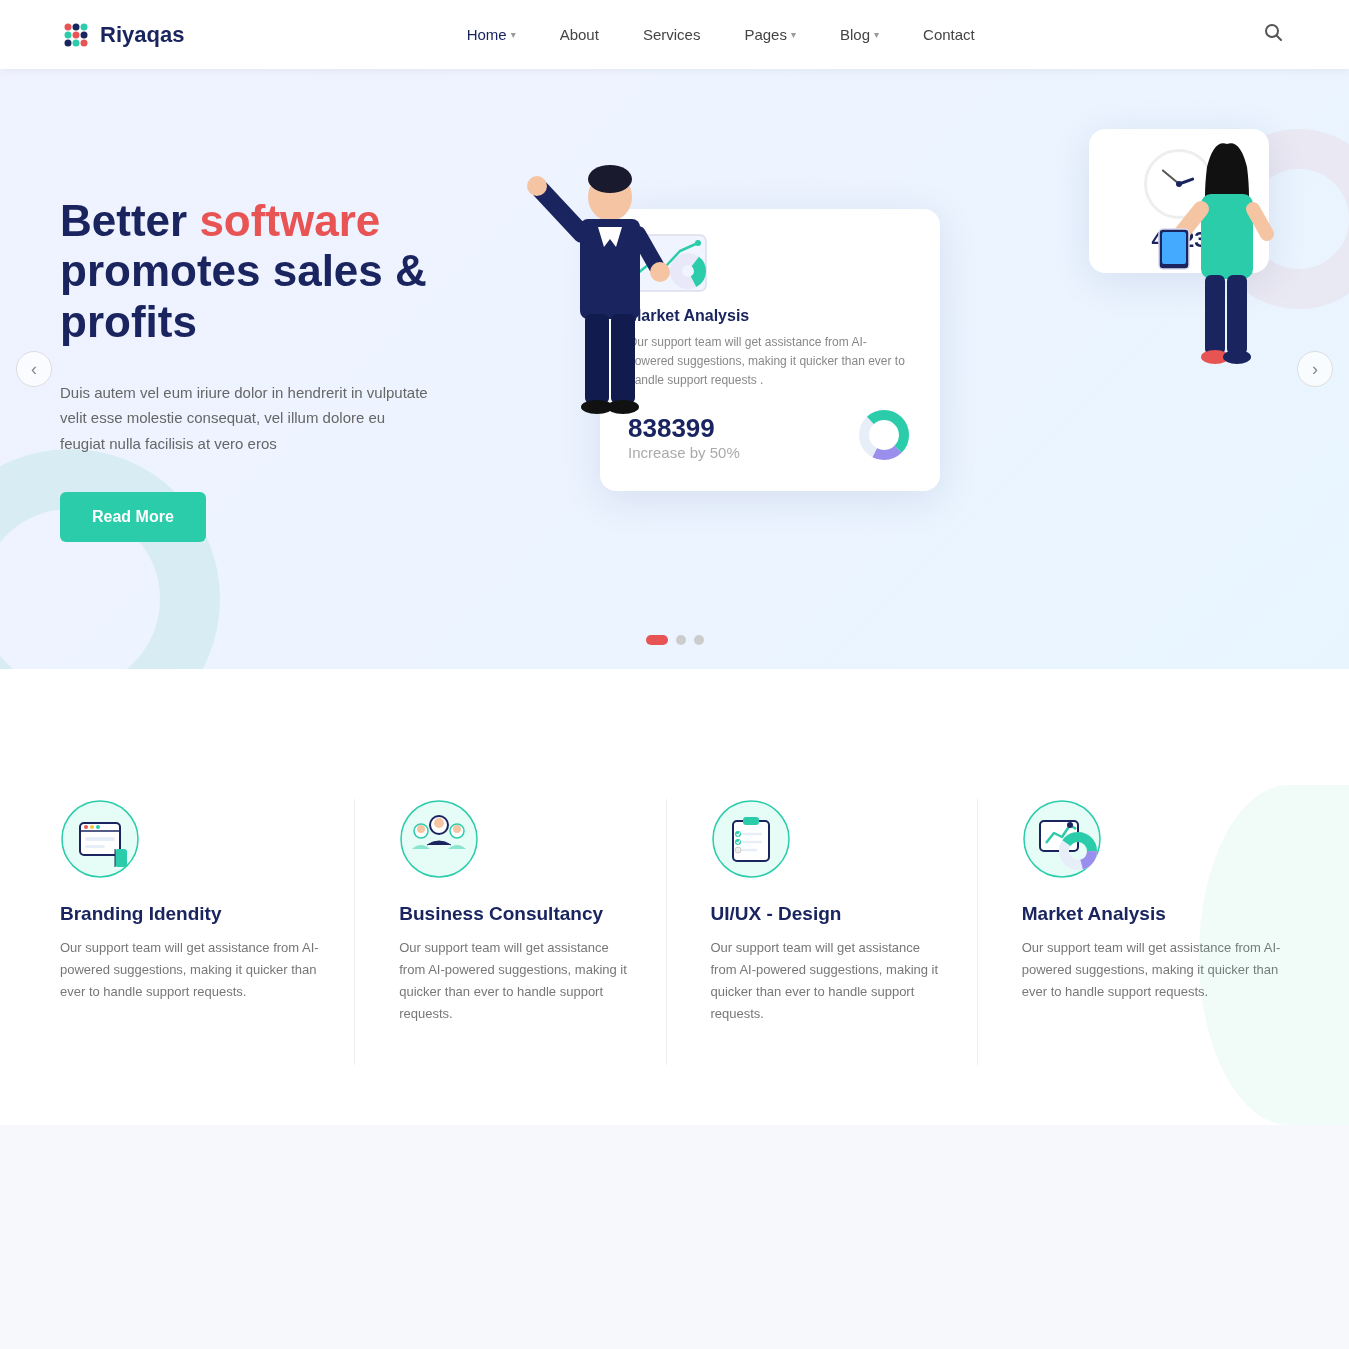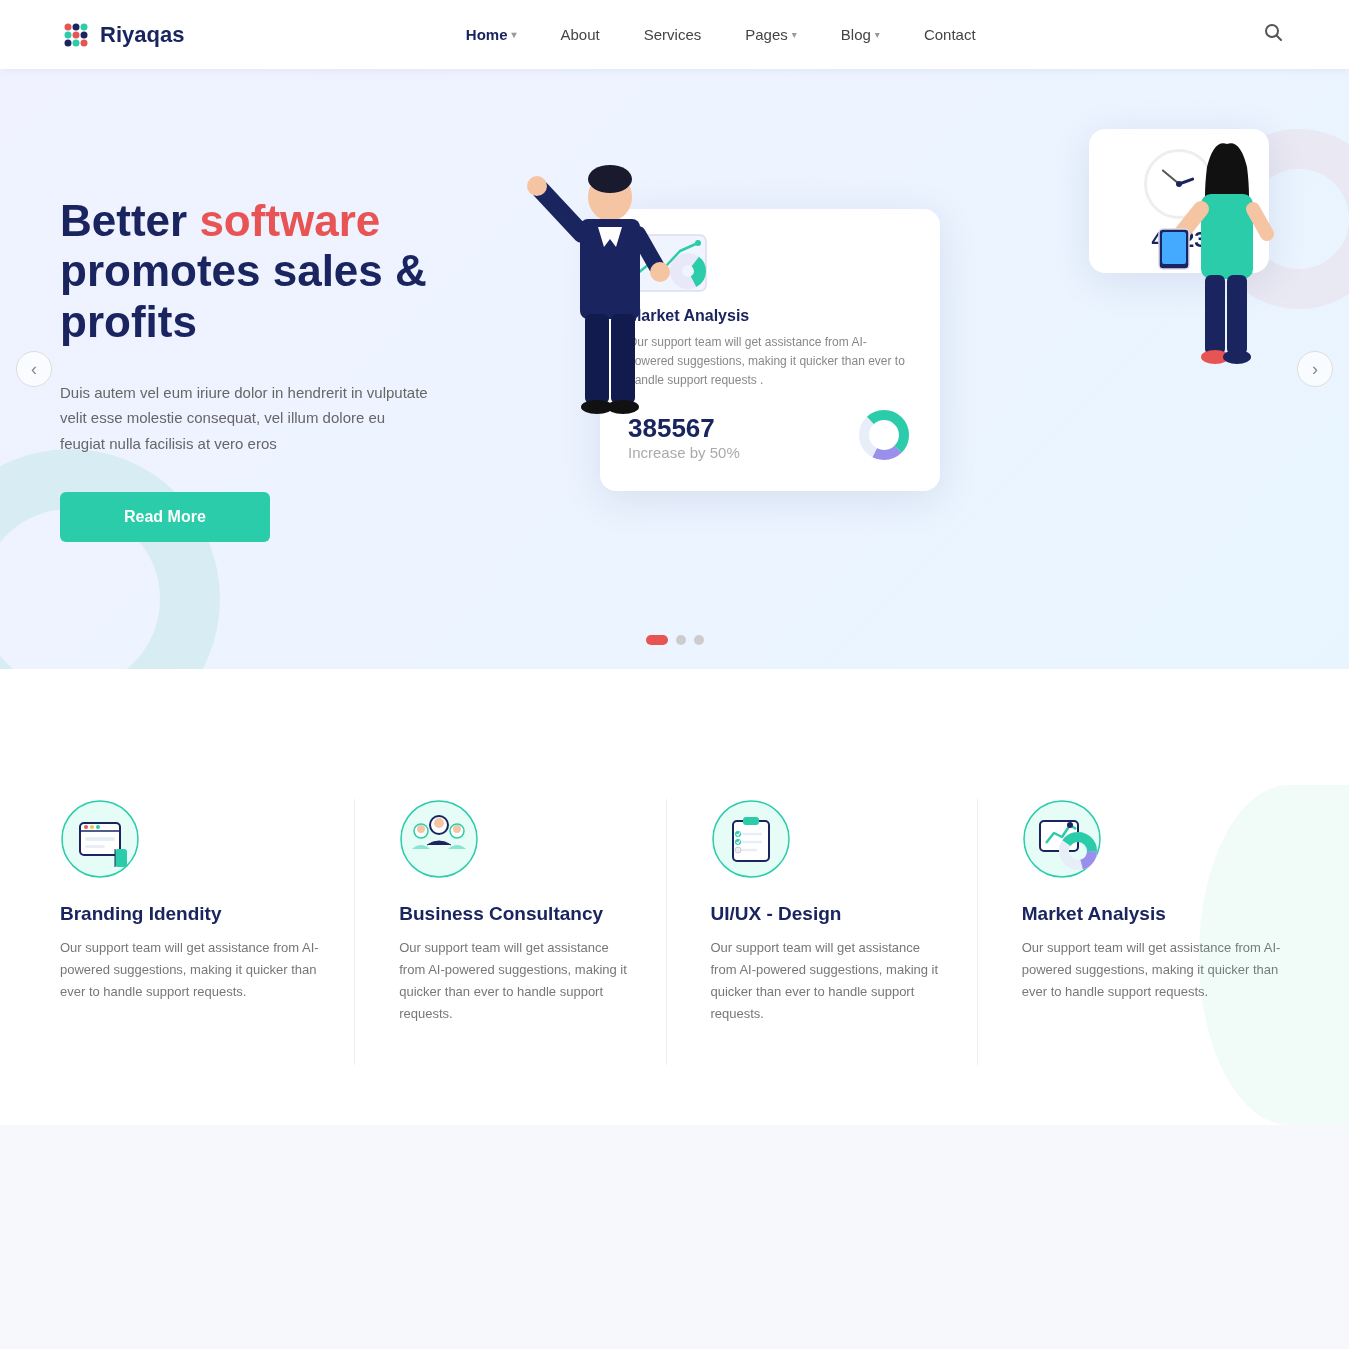--- a/index.html
+++ b/index.html
@@ -12,21 +12,21 @@
       position: relative; z-index: 10; gap: 27px;
     }
     .nav-logo { display: flex; align-items: center; gap: 8px; font-size: 22px; font-weight: 700; color: #1a2560; }
     .nav-logo-icon { width: 32px; height: 32px; }
     .nav-links { display: flex; align-items: center; gap: 8px; }
     .nav-link {
       padding: 8px 18px; font-size: 15px; font-weight: 500; color: #444; cursor: pointer;
       text-decoration: none; display: flex; align-items: center; gap: 4px; border-radius: 4px;
       transition: color 0.2s;
     }
-    .nav-link.active { color: #1a2560; font-weight: 700; }
+    .nav-link.active { color: #1a2560; font-weight: 400; }
     .nav-link .chevron { font-size: 10px; color: #999; }
     .nav-search { cursor: pointer; font-size: 18px; color: #555; padding: 6px; }
 
     
     .hero {
       position: relative; min-height: 570px; background: linear-gradient(135deg, #f0f2ff 0%, #e8f5ff 100%);
       display: flex; align-items: center; overflow: hidden; padding: 60px 60px 60px 60px;
     }
     .hero-bg-circle {
       position: absolute; left: -80px; bottom: -80px; width: 300px; height: 300px;
@@ -34,21 +34,21 @@
     }
     .hero-bg-circle2 {
       position: absolute; right: -40px; top: 60px; width: 180px; height: 180px;
       border-radius: 50%; border: 40px solid rgba(232,84,84,0.07); pointer-events: none;
     }
     .hero-content { flex: 0 0 440px; z-index: 2; }
     .hero-title { font-size: 44px; font-weight: 800; color: #1a2560; line-height: 1.15; margin-bottom: 32px; }
     .hero-title .highlight { color: #e85454; }
     .hero-desc { font-size: 15px; color: #666; line-height: 1.7; margin-bottom: 36px; max-width: 370px; }
     .hero-btn {
-      background: #2bccaa; color: #fff; border: none; padding: 16px 64px; font-size: 16px;
+      background: #2bccaa; color: #fff; border: none; padding: 16px 32px; font-size: 16px;
       font-weight: 600; border-radius: 6px; cursor: pointer; transition: background 0.2s;
     }
 
     
     .hero-illustration {
       flex: 1; position: relative; min-height: 480px; z-index: 2;
     }
     .hero-card-main {
       position: absolute; left: 60px; top: 20px;
       background: #fff; border-radius: 16px; box-shadow: 0 8px 40px rgba(26,37,96,0.10);
@@ -218,21 +218,21 @@
 
             <circle cx="60" cy="38" r="12" fill="none" stroke="#e8e8f8" stroke-width="12"></circle>
             <circle cx="60" cy="38" r="12" fill="none" stroke="#2bccaa" stroke-width="12" stroke-dasharray="25 51" stroke-dashoffset="12"></circle>
           </svg>
         </div>
       </div>
       <div class="hero-card-title">Market Analysis</div>
       <div class="hero-card-desc">Our support team will get assistance from AI-powered suggestions, making it quicker than ever to handle support requests .</div>
       <div style="display:flex; align-items:center; justify-content:space-between;">
         <div>
-          <div class="hero-card-stat">385567</div>
+          <div class="hero-card-stat">838399</div>
           <div class="hero-card-stat-label">Increase by 50%</div>
         </div>
         <div>
           
           <svg width="56" height="56" viewBox="0 0 56 56">
             <circle cx="28" cy="28" r="20" fill="none" stroke="#e8eef8" stroke-width="10"></circle>
             <circle cx="28" cy="28" r="20" fill="none" stroke="#2bccaa" stroke-width="10" stroke-dasharray="63 63" stroke-dashoffset="16" transform="rotate(-90 28 28)"></circle>
             <circle cx="28" cy="28" r="20" fill="none" stroke="#9b8fed" stroke-width="10" stroke-dasharray="25 101" stroke-dashoffset="-47" transform="rotate(-90 28 28)"></circle>
           </svg>
         </div>

